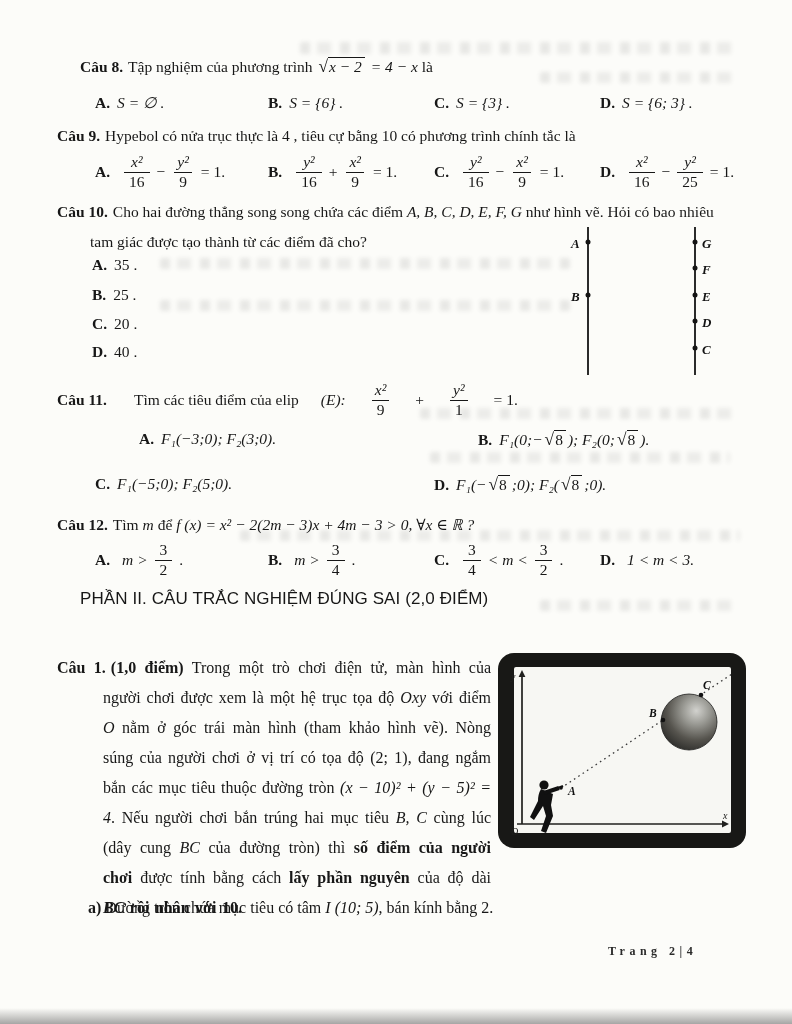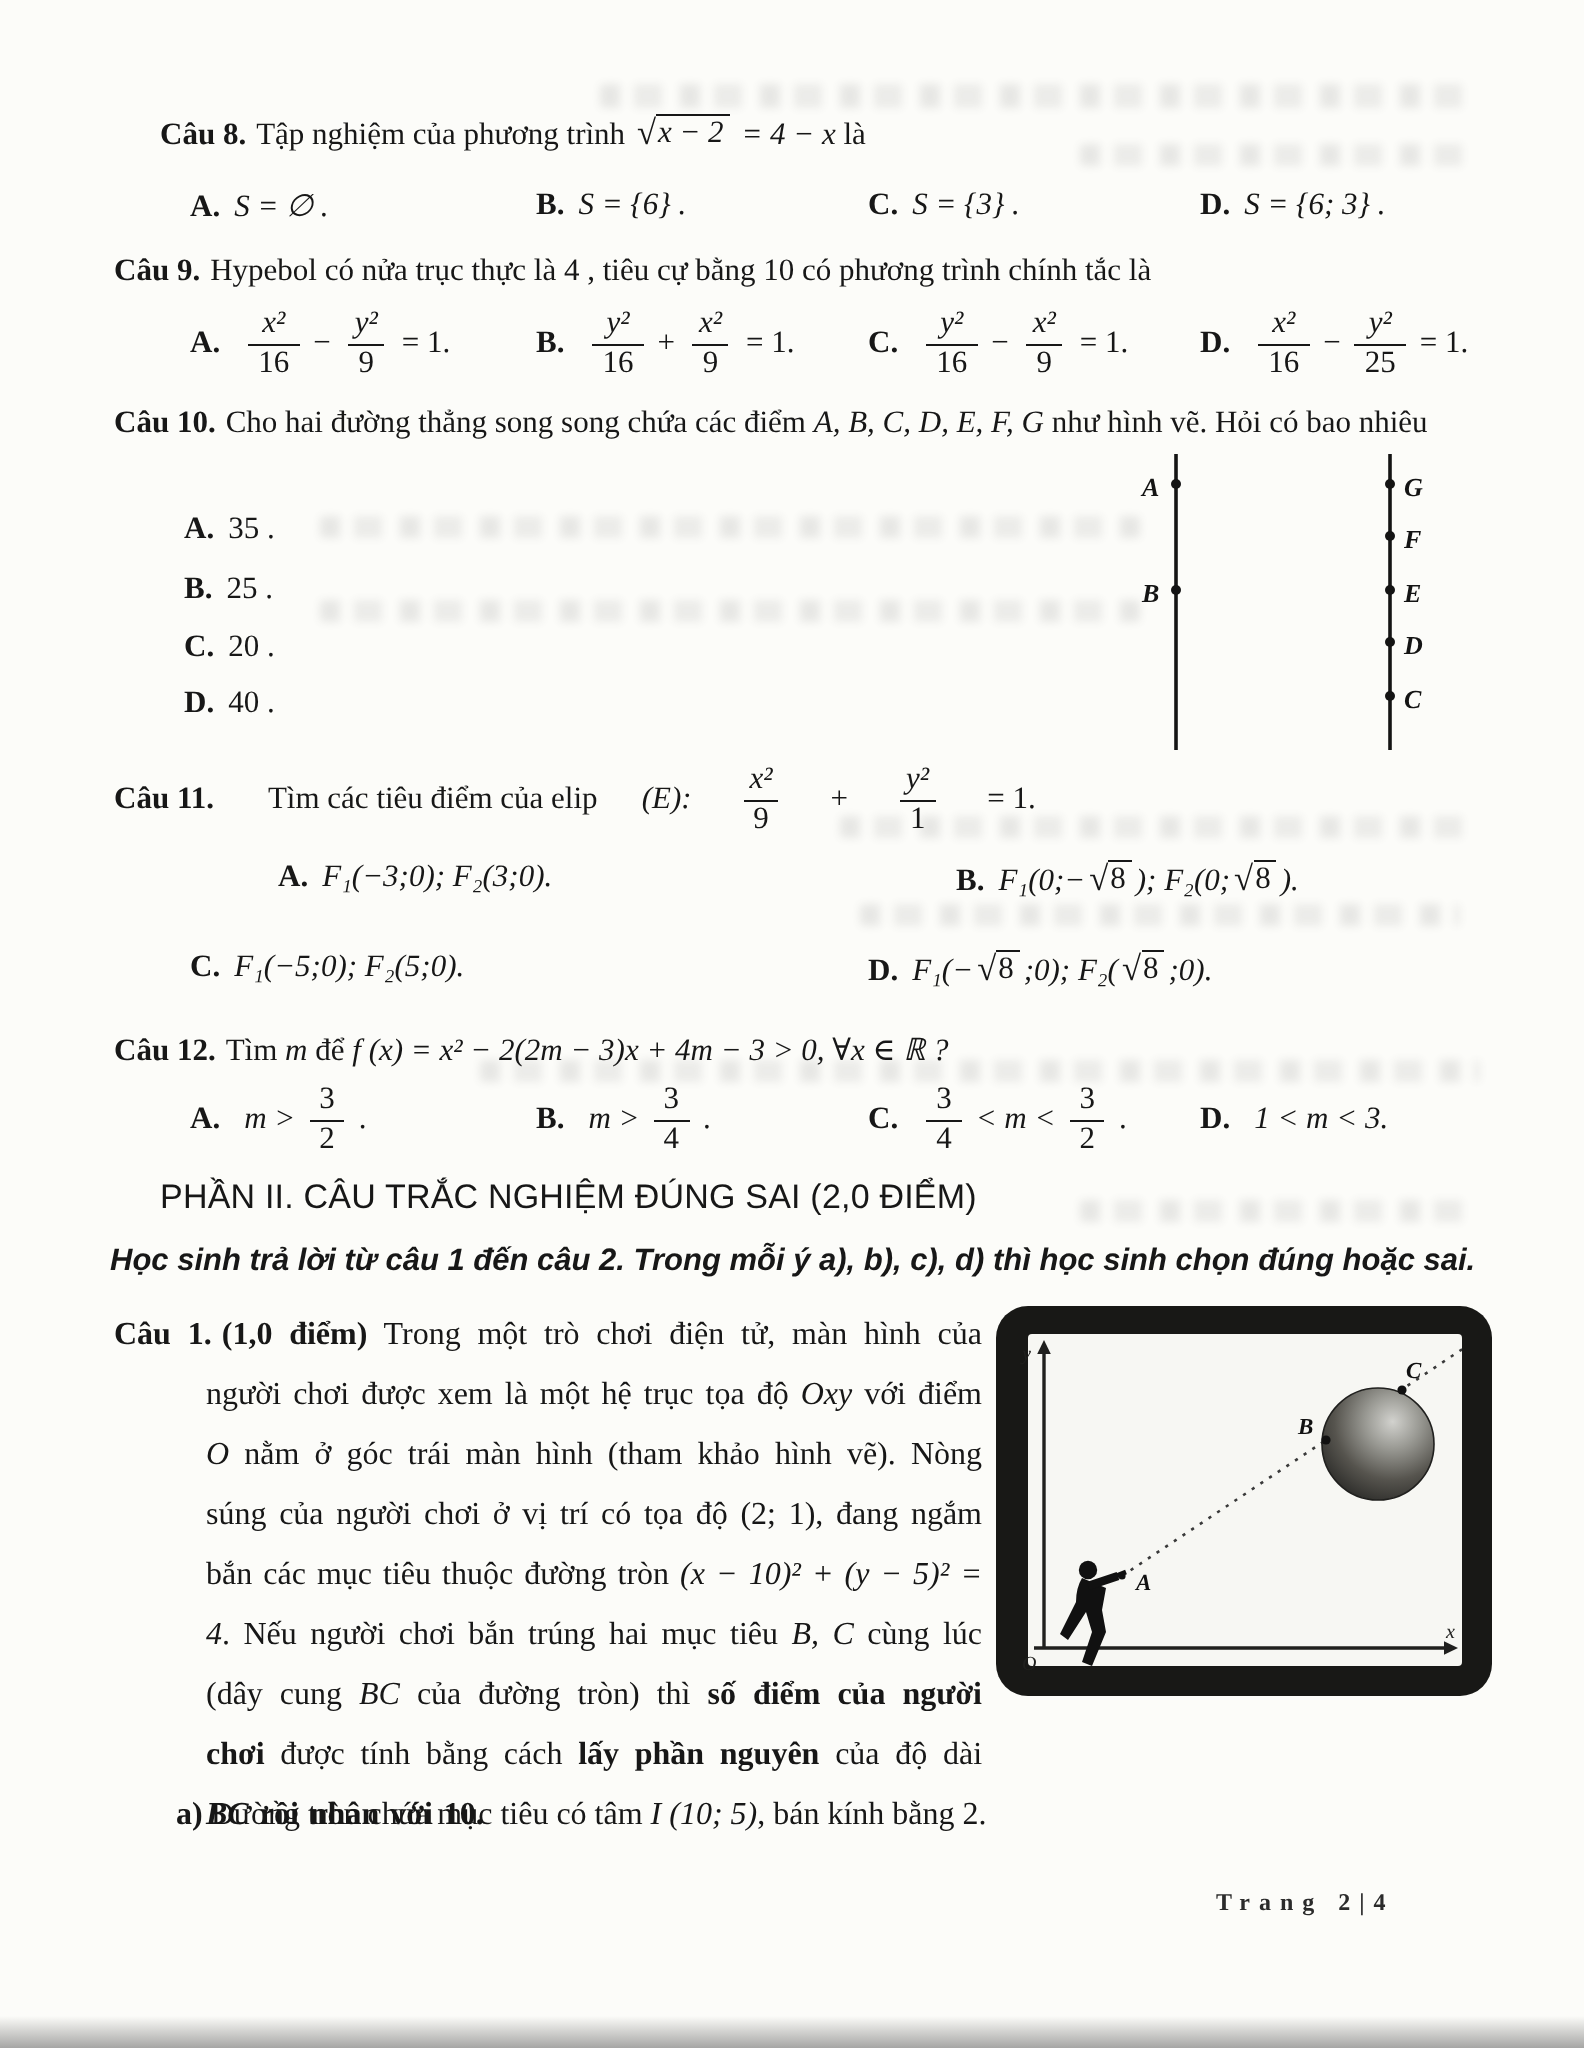--- a/index.html
+++ b/index.html
@@ -121,20 +121,23 @@
           <span class="fn mi">y²</span>
           <span class="fd">25</span>
         </span>
         <span>= 1.</span>
       </span>
   </div>
 
   <div class="stmt" style="top:203px;">
     <span class="qlabel">Câu 10.</span><span>Cho hai đường thẳng song song chứa các điểm </span><span class="mi">A, B, C, D, E, F, G</span><span> như hình vẽ. Hỏi có bao nhiêu</span>
   </div>
+  <div class="stmt" style="top:233px;left:90px;">
+    <span>tam giác được tạo thành từ các điểm đã cho?</span>
+  </div>
   <div class="abs" style="left:92px;top:256px;"><span class="ol">A.</span><span>35 .</span></div>
   <div class="abs" style="left:92px;top:286px;"><span class="ol">B.</span><span>25 .</span></div>
   <div class="abs" style="left:92px;top:315px;"><span class="ol">C.</span><span>20 .</span></div>
   <div class="abs" style="left:92px;top:343px;"><span class="ol">D.</span><span>40 .</span></div>
 
   <div class="abs" style="left:563px;top:225px;">
     <svg width="172" height="152" viewBox="0 0 172 152">
       <line x1="25" y1="2" x2="25" y2="150" stroke="#141414" stroke-width="1.8"></line>
       <line x1="132" y1="2" x2="132" y2="150" stroke="#141414" stroke-width="1.8"></line>
       <circle cx="25" cy="17" r="2.5" fill="#141414"></circle>
@@ -228,21 +231,20 @@
         </span>
         <span>.</span>
       </span>
     <span class="opt optflex" style="left:600px;">
         <span class="ol">D.</span>
         <span class="mi">1 &lt; m &lt; 3.</span>
       </span>
   </div>
 
   <div class="h2" style="top:589px;">PHẦN II. CÂU TRẮC NGHIỆM ĐÚNG SAI (2,0 ĐIỂM)</div>
-  <div class="instr" style="top:622px;">Học sinh trả lời từ câu 1 đến câu 2. Trong mỗi ý a), b), c), d) thì học sinh chọn đúng hoặc sai.</div>
 
   <div class="para">
     <b class="qlabel">Câu 1.</b><b>(1,0 điểm)</b>
     <span>Trong một trò chơi điện tử, màn hình của người chơi được xem là một hệ trục tọa độ </span><span class="mi">Oxy</span><span> với điểm </span><span class="mi">O</span><span> nằm ở góc trái màn hình (tham khảo hình vẽ). Nòng súng của người chơi ở vị trí có tọa độ </span><span>(2; 1)</span><span>, đang ngắm bắn các mục tiêu thuộc đường tròn </span><span class="mi">(x − 10)² + (y − 5)² = 4</span><span>. Nếu người chơi bắn trúng hai mục tiêu </span><span class="mi">B, C</span><span> cùng lúc (dây cung </span><span class="mi">BC</span><span> của đường tròn) thì </span><b>số điểm của người chơi</b><span> được tính bằng cách </span><b>lấy phần nguyên</b><span> của độ dài </span><b class="mi">BC</b><b> rồi nhân với 10.</b>
   </div>
 
   <div class="itema">
     <b>a)</b><span> Đường tròn chứa mục tiêu có tâm </span><span class="mi">I (10; 5)</span><span>, bán kính bằng 2.</span>
   </div>
 

